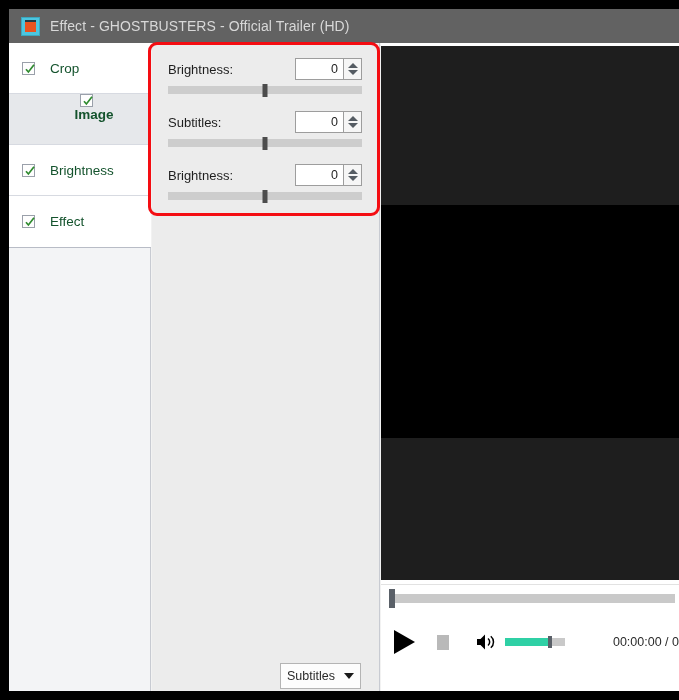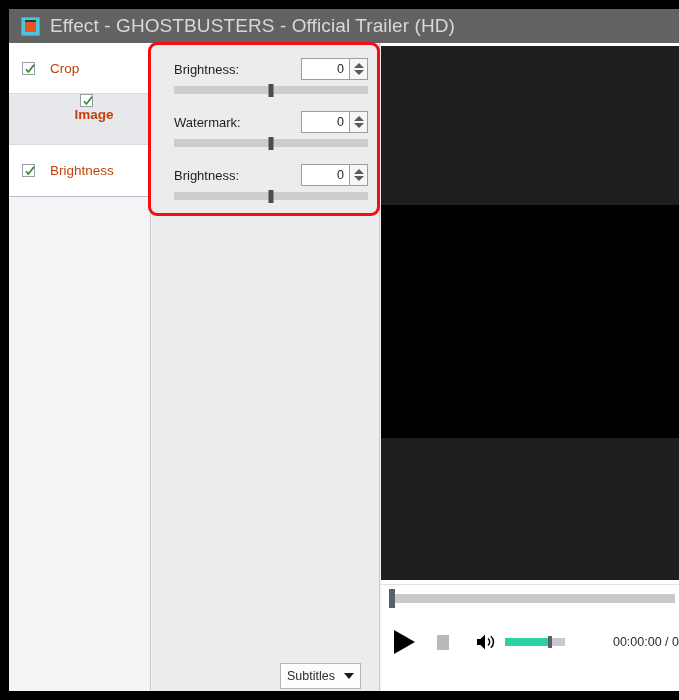--- a/index.html
+++ b/index.html
@@ -45,21 +45,21 @@
     justify-content: center;
   }
   #app-icon .inner {
     width: 11px; height: 12px;
     background: #e8531f;
     border-top: 2px solid #1c3b46;
   }
   #title-text {
     margin-left: 10px;
     color: #d8d8d8;
-    font-size: 19px;
+    font-size: 14px;
     letter-spacing: .1px;
     white-space: nowrap;
   }
 
   
   #sidebar {
     position: absolute;
     left: 0;
     top: 34px;
     width: 142px;
@@ -90,38 +90,38 @@
     background: #fefefe;
     border: 1px solid #9aa0aa;
     position: relative;
     flex: 0 0 auto;
   }
   .chk svg { position: absolute; left: 1px; top: 0px; }
 
   .sidebar-label {
     margin-left: 15px;
     font-size: 13.5px;
-    color: #c2410c;
+    color: #14532d;
     white-space: nowrap;
   }
 
   
   #props-panel {
     position: absolute;
     left: 143px;
     top: 34px;
     width: 228px;
     height: 648px;
     background: #ececec;
     border-right: 1px solid #c8cbd2;
   }
 
   #image-controls {
     position: absolute;
-    left: 11px;
+    left: 5px;
     top: 5px;
     width: 216px;
     padding: 10px 11px 12px 11px;
   }
 
   .ctrl-row {
     display: flex;
     align-items: center;
     justify-content: space-between;
     margin-bottom: 6px;
@@ -369,20 +369,28 @@
 
       <div class="sidebar-item">
         <span class="chk">
           <svg width="12" height="12" viewBox="0 0 12 12">
               <path d="M2 6.2 L4.4 9 L10 1.8" stroke="#2f8b2f" stroke-width="1.7" fill="none"></path>
             </svg>
         </span>
         <span class="sidebar-label">Brightness</span>
       </div>
 
+      <div class="sidebar-item">
+        <span class="chk">
+          <svg width="12" height="12" viewBox="0 0 12 12">
+              <path d="M2 6.2 L4.4 9 L10 1.8" stroke="#2f8b2f" stroke-width="1.7" fill="none"></path>
+            </svg>
+        </span>
+        <span class="sidebar-label">Effect</span>
+      </div>
 
 
 
     </div>
   </div>
 
   <div id="props-panel">
     <div id="image-controls">
 
       <div class="ctrl-row">
@@ -393,21 +401,21 @@
             <span class="tri-up"></span>
             <span class="tri-dn"></span>
           </span>
         </span>
       </div>
       <div class="slider">
         <span class="thumb" style="left: 50%;"></span>
       </div>
 
       <div class="ctrl-row">
-        <span class="ctrl-label">Watermark:</span>
+        <span class="ctrl-label">Subtitles:</span>
         <span class="spin">
           <span class="spin-input">0</span>
           <span class="spin-btns">
             <span class="tri-up"></span>
             <span class="tri-dn"></span>
           </span>
         </span>
       </div>
       <div class="slider">
         <span class="thumb" style="left: 50%;"></span>

